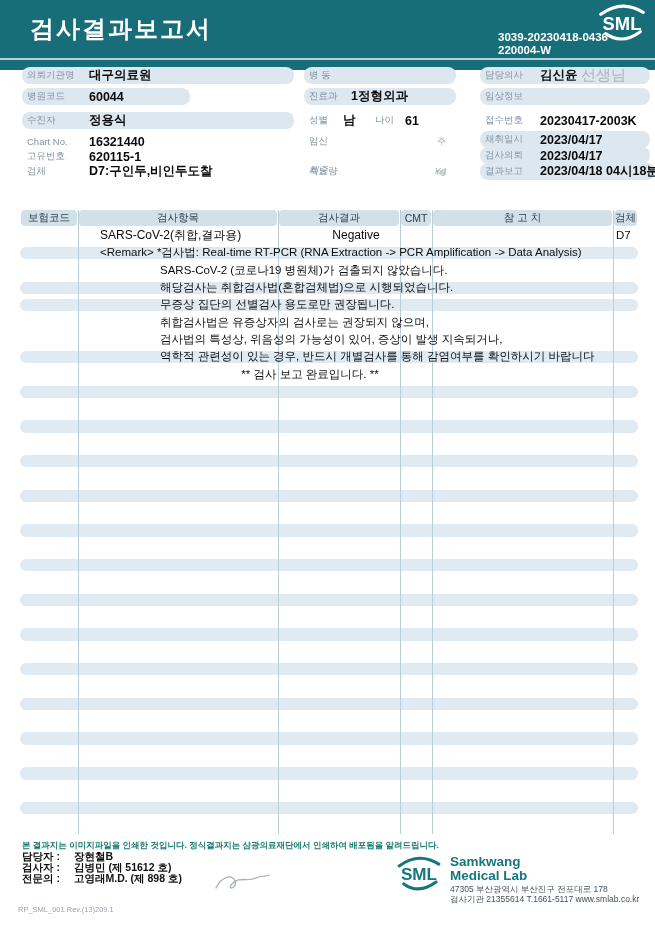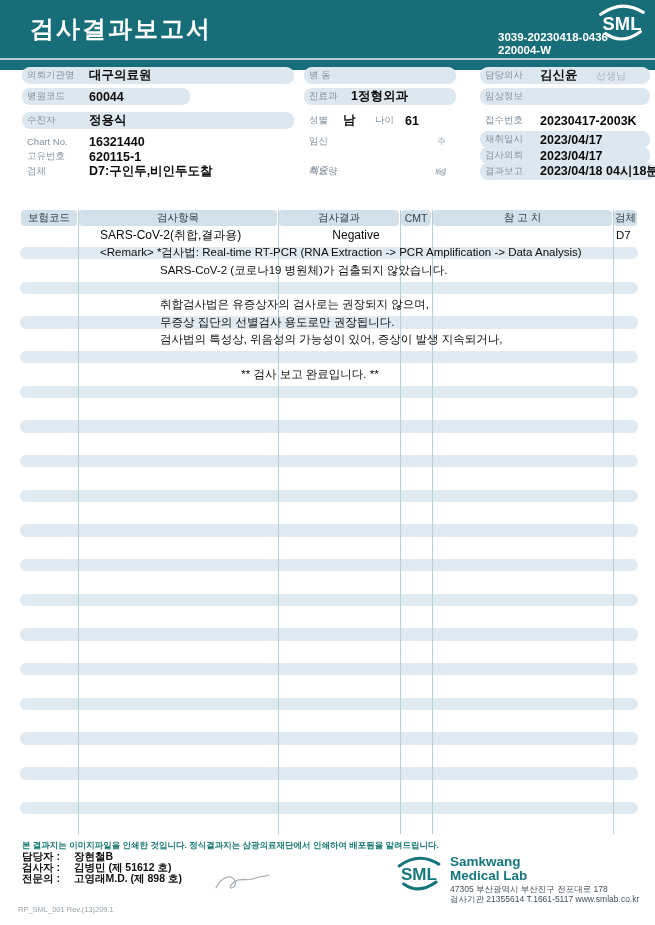--- a/index.html
+++ b/index.html
@@ -15,21 +15,21 @@
            font-size:11.5px;line-height:12.5px;z-index:2;white-space:nowrap;}
   .hdr-rule{position:absolute;left:0;top:58px;width:655px;height:2px;background:#b9ced8;}
 
   
   .irow{position:absolute;display:flex;align-items:center;height:17px;padding-left:5px;
         box-sizing:border-box;white-space:nowrap;}
   .pill{background:#dde7f0;border-radius:8px;}
   .ilabel{color:#8593a0;font-size:9.5px;flex:0 0 auto;}
   .ival{font-weight:bold;color:#0b0b0b;font-size:12.5px;}
   .iunit{margin-left:auto;color:#a9b3bb;font-size:9px;padding-right:10px;}
-  .isuffix{margin-left:auto;color:#a9b3bb;font-size:10px;padding-right:24px;}
+  .isuffix{margin-left:auto;color:#a9b3bb;font-size:15px;padding-right:24px;}
   .w-l{width:62px;} .w-m{width:42px;} .w-r{width:55px;}
 
   
   .table{position:absolute;left:20px;top:210px;width:618px;height:626px;}
   .thead{position:absolute;left:0;top:0;width:618px;height:16px;display:flex;}
   .th{background:#d2e0ea;border-radius:4px;margin:0 1px;display:flex;align-items:center;
       justify-content:center;font-size:10.5px;color:#2f4049;}
   .vline{position:absolute;top:0;height:624px;width:1px;background:#b9cfd7;z-index:1;}
   .tbody{position:absolute;left:0;top:17px;width:618px;}
   .trow{position:relative;height:17.35px;}
@@ -181,33 +181,35 @@
       </div>
       <div class="trow">
         <div class="stripe"></div>
         <span class="note note-item">&lt;Remark&gt; *검사법: Real-time RT-PCR (RNA Extraction -&gt; PCR Amplification -&gt; Data Analysis)</span>
       </div>
       <div class="trow">
         <span class="note note-desc">SARS-CoV-2 (코로나19 병원체)가 검출되지 않았습니다.</span>
       </div>
       <div class="trow">
         <div class="stripe"></div>
+        <span class="note note-desc">해당검사는 취합검사법(혼합검체법)으로 시행되었습니다.</span>
+      </div>
+      <div class="trow">
+        <div class="stripe"></div>
+        <span class="note note-desc">무증상 집단의 선별검사 용도로만 권장됩니다.</span>
       </div>
       <div class="trow">
         <span class="note note-desc">취합검사법은 유증상자의 검사로는 권장되지 않으며,</span>
       </div>
       <div class="trow">
-        <div class="stripe"></div>
-        <span class="note note-desc">무증상 집단의 선별검사 용도로만 권장됩니다.</span>
-      </div>
-      <div class="trow">
         <span class="note note-desc">검사법의 특성상, 위음성의 가능성이 있어, 증상이 발생 지속되거나,</span>
       </div>
       <div class="trow">
         <div class="stripe"></div>
+        <span class="note note-desc">역학적 관련성이 있는 경우, 반드시 개별검사를 통해 감염여부를 확인하시기 바랍니다</span>
       </div>
       <div class="trow">
         <span class="note note-center">** 검사 보고 완료입니다. **</span>
       </div>
       <div class="trow">
         <div class="stripe"></div>
       </div>
       <div class="trow"></div>
       <div class="trow">
         <div class="stripe"></div>

